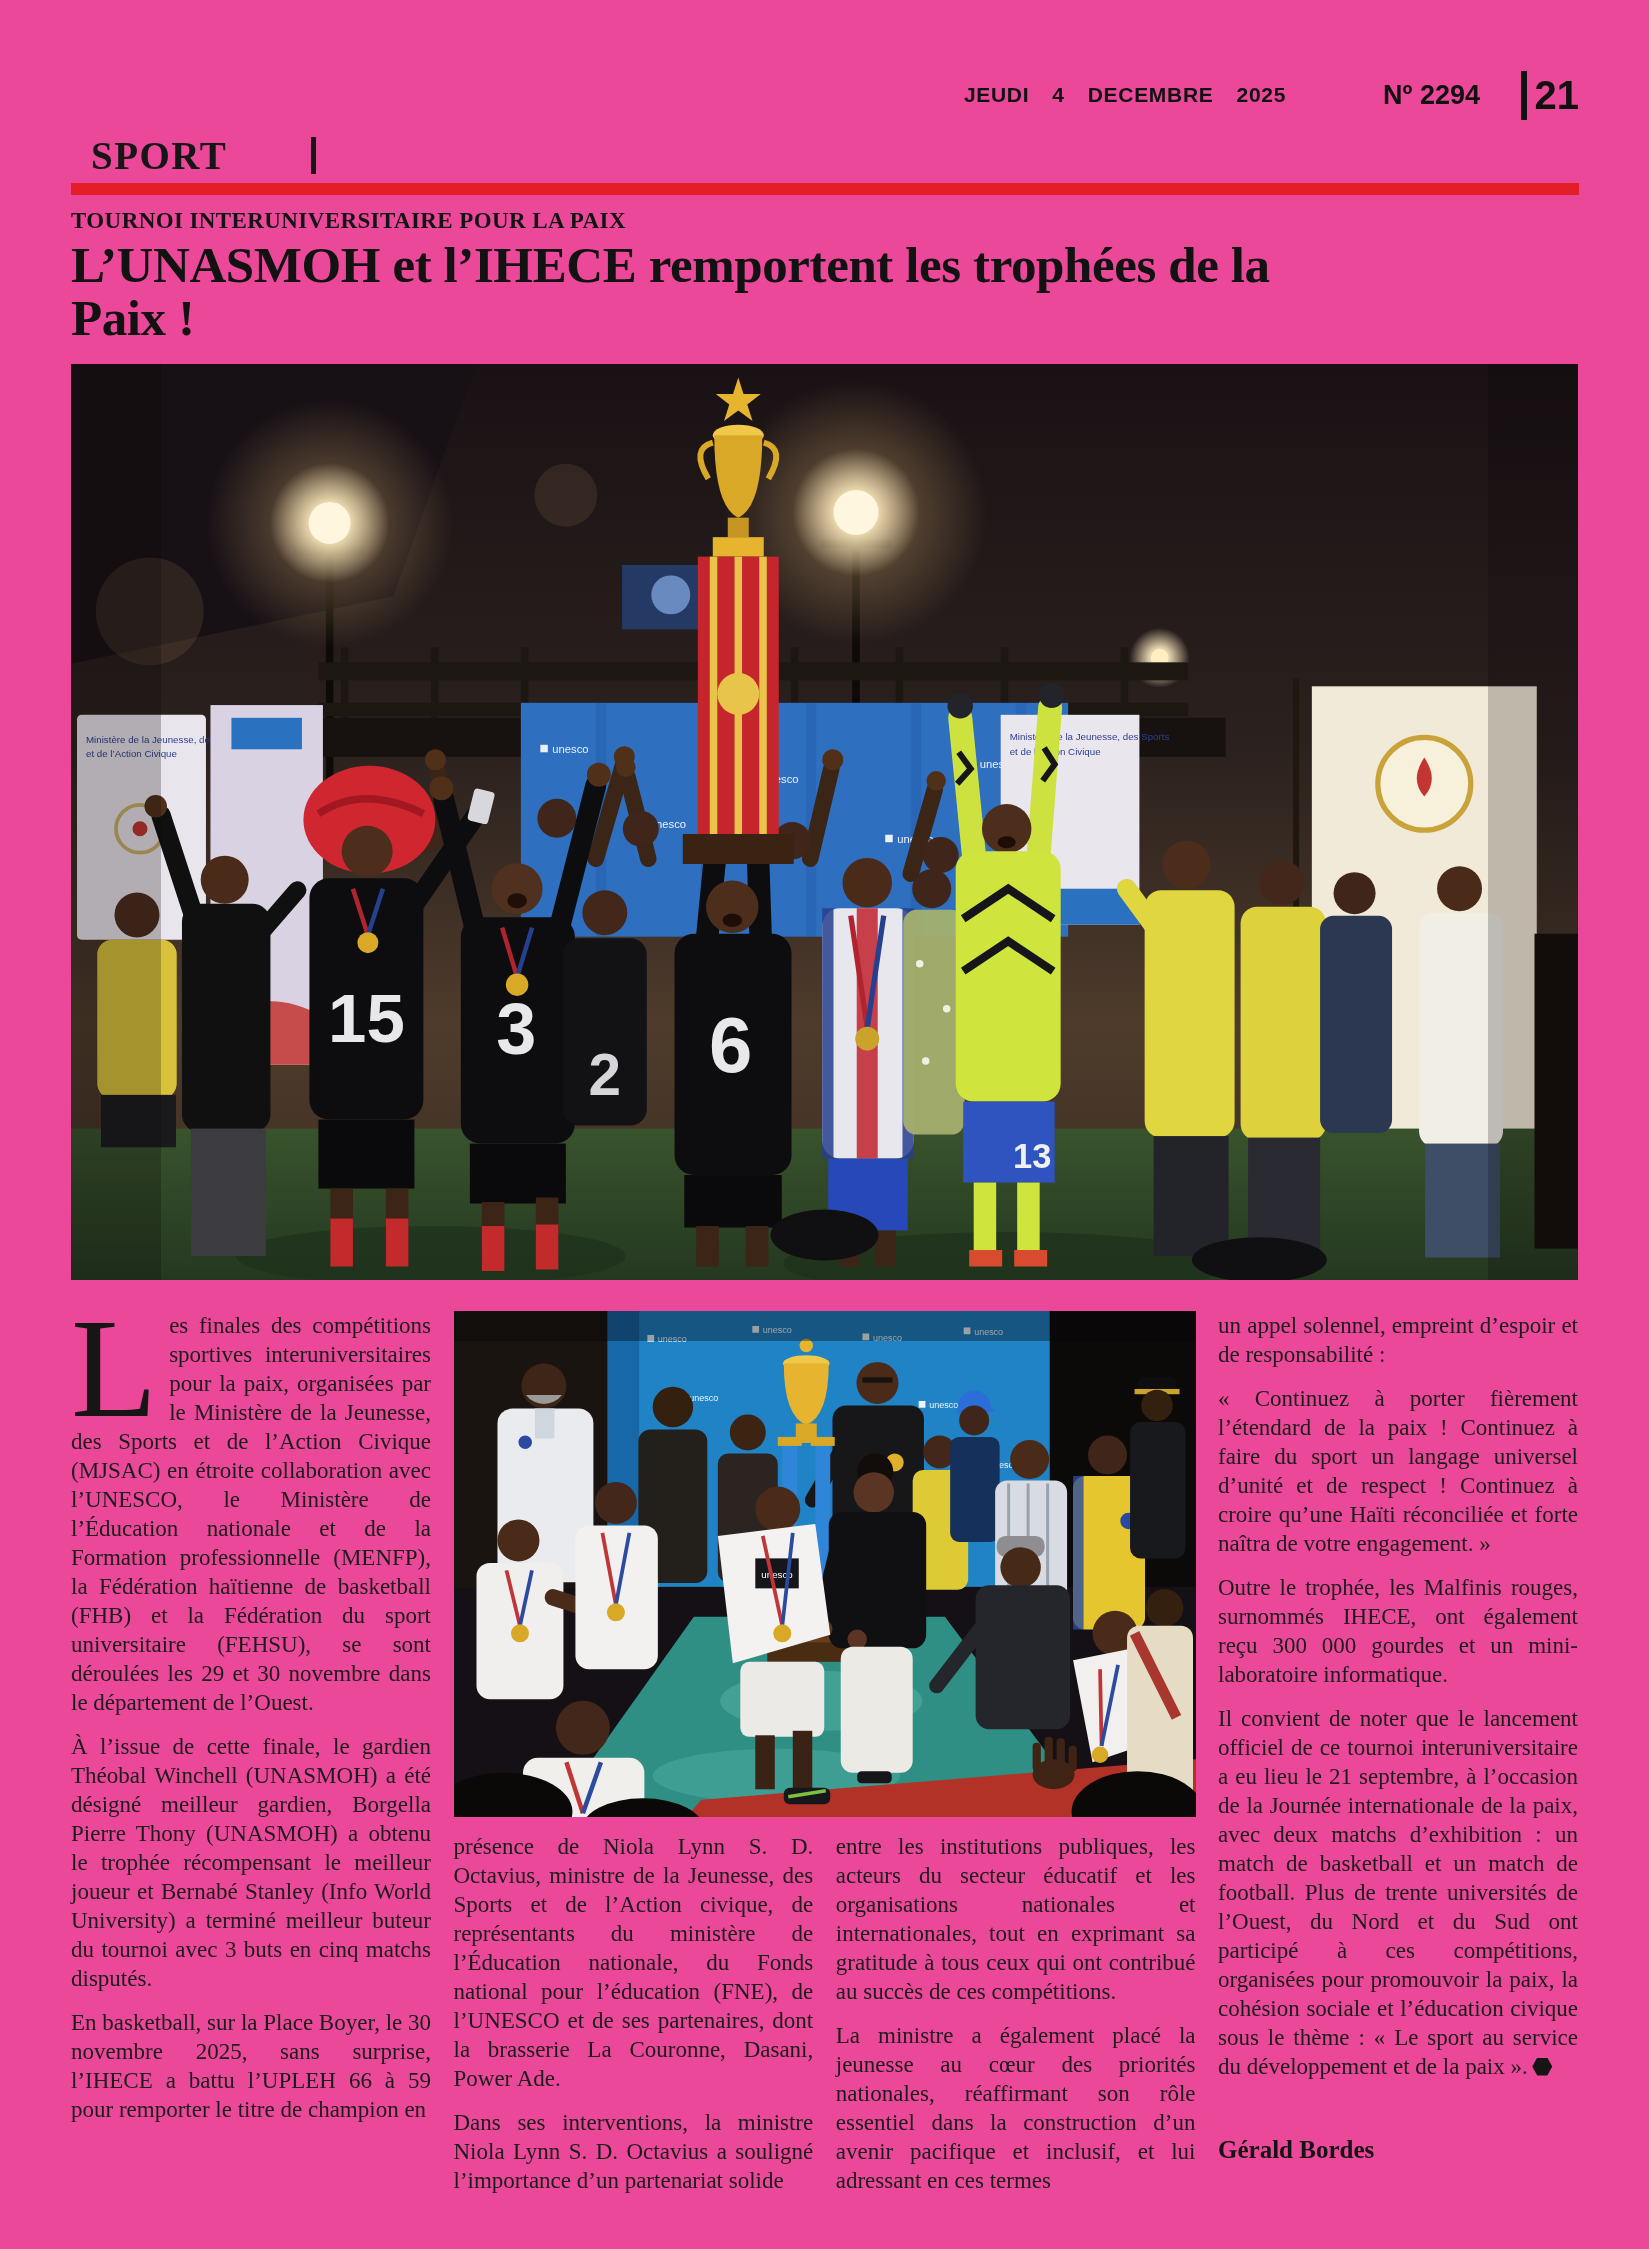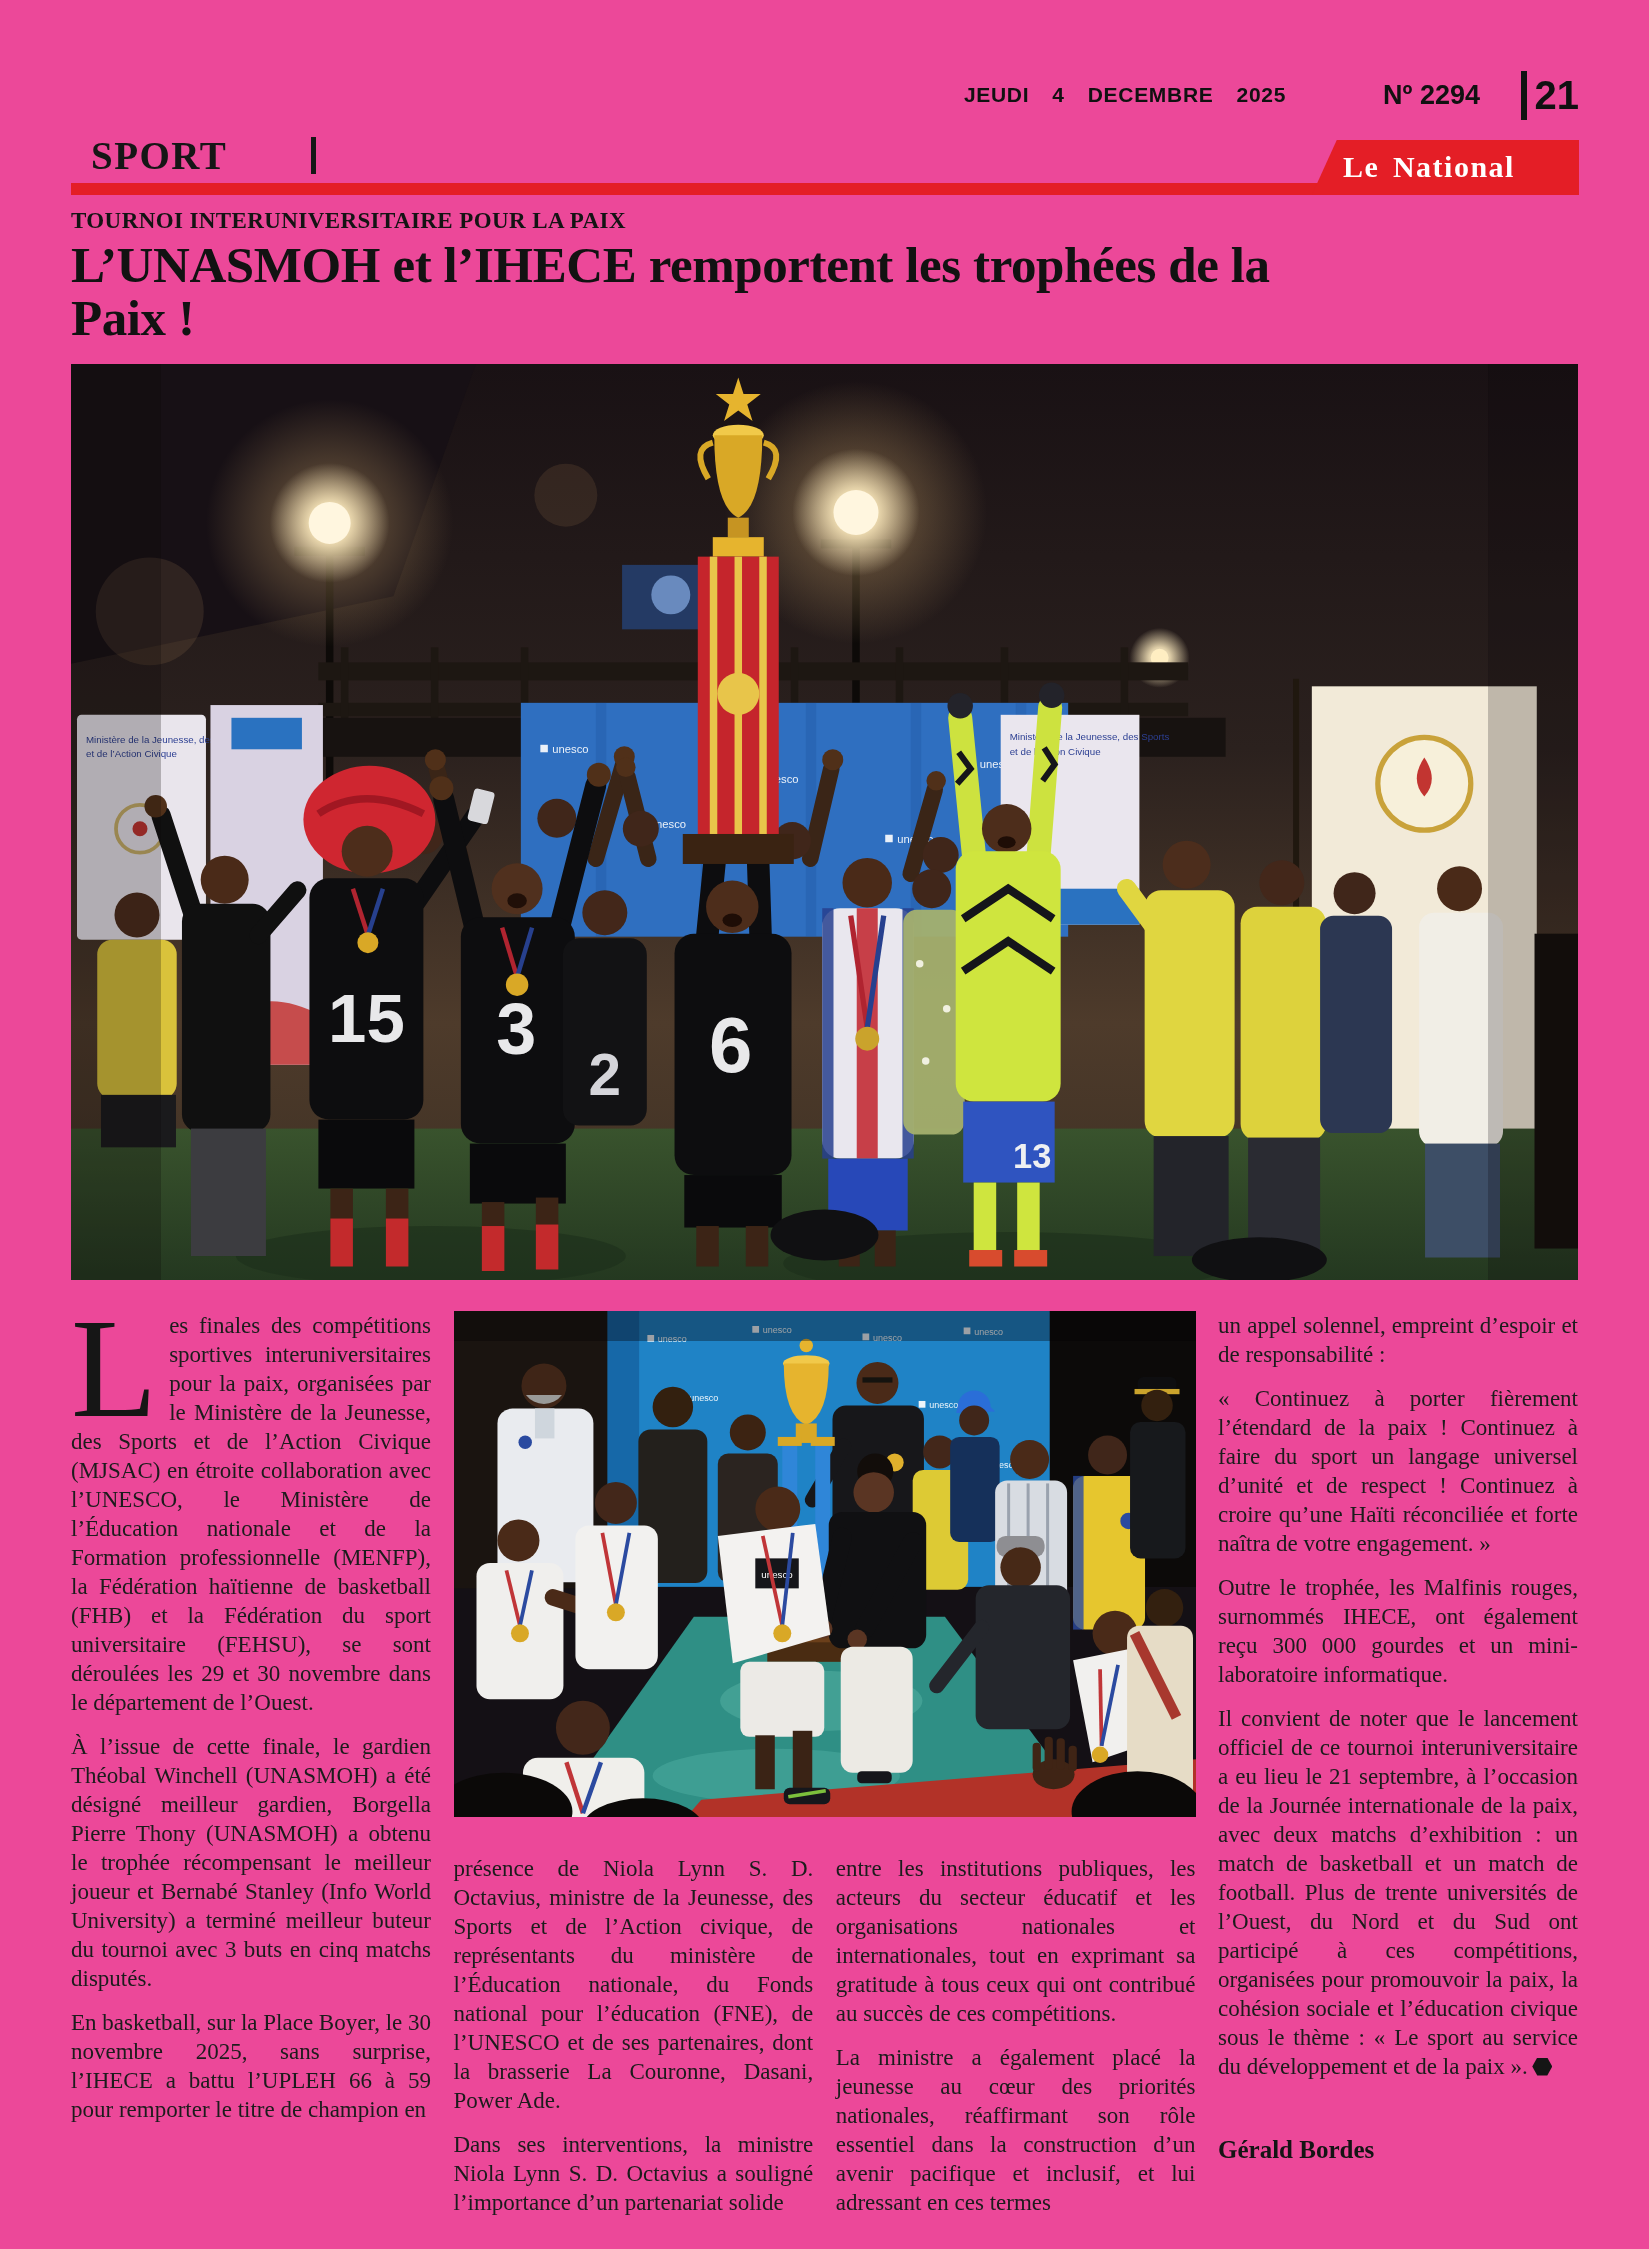--- a/index.html
+++ b/index.html
@@ -28,21 +28,21 @@
   .headline{margin:4.5px 0 0 0;font-size:51px;font-weight:bold;line-height:1.05;letter-spacing:-0.4px;color:#121212;}
   
   .photo-main{margin-top:18px;width:1507px;height:916px;}
   .photo-main svg,.photo-inline svg{display:block;width:100%;height:100%;}
   
   .article{display:flex;gap:22.5px;margin-top:31.5px;}
   .col{width:360px;font-size:23px;line-height:29px;text-align:justify;}
   .col p{margin:0 0 15px 0;}
   .mid{width:742px;display:flex;flex-direction:column;}
   .photo-inline{width:742px;height:506px;}
-  .mid-cols{display:flex;gap:22.5px;margin-top:37px;justify-content:center;}
+  .mid-cols{display:flex;gap:22.5px;margin-top:15px;justify-content:center;}
   .dropcap{float:left;font-size:141px;line-height:105px;padding:4.5px 12px 0 0;color:#161616;}
   .byline{margin-top:54px;font-size:25px;font-weight:bold;color:#141414;}
   .end-mark{display:inline-block;width:20px;height:18px;background:#151515;margin-left:4.5px;
             clip-path:polygon(25% 0,75% 0,100% 50%,75% 100%,25% 100%,0 50%);vertical-align:-1.5px;}
   :root{--red:#e41e26;}
 </style>
 </head>
 <body>
 
 <div class="page">
@@ -55,23 +55,20 @@
       <span class="pagenum">21</span>
     </span>
   </div>
 
   <div class="masthead">
     <div class="section-wrap">
       <span class="section-name">SPORT</span>
       <span class="section-divider"></span>
     </div>
     <div class="red-rule"></div>
-    <div class="brand-box">
-      <span>Le National</span>
-    </div>
   </div>
 
   <div class="kicker">TOURNOI INTERUNIVERSITAIRE POUR LA PAIX</div>
   <h1 class="headline"><span>L’UNASMOH et l’IHECE remportent les trophées de la</span><br>
     <span>Paix !</span></h1>
 
   <figure class="photo-main" style="margin:18px 0 0 0;">
   <svg viewBox="0 0 2010 1222" preserveAspectRatio="none">
     <defs>
       <linearGradient id="sky" x1="0" y1="0" x2="0" y2="1">

